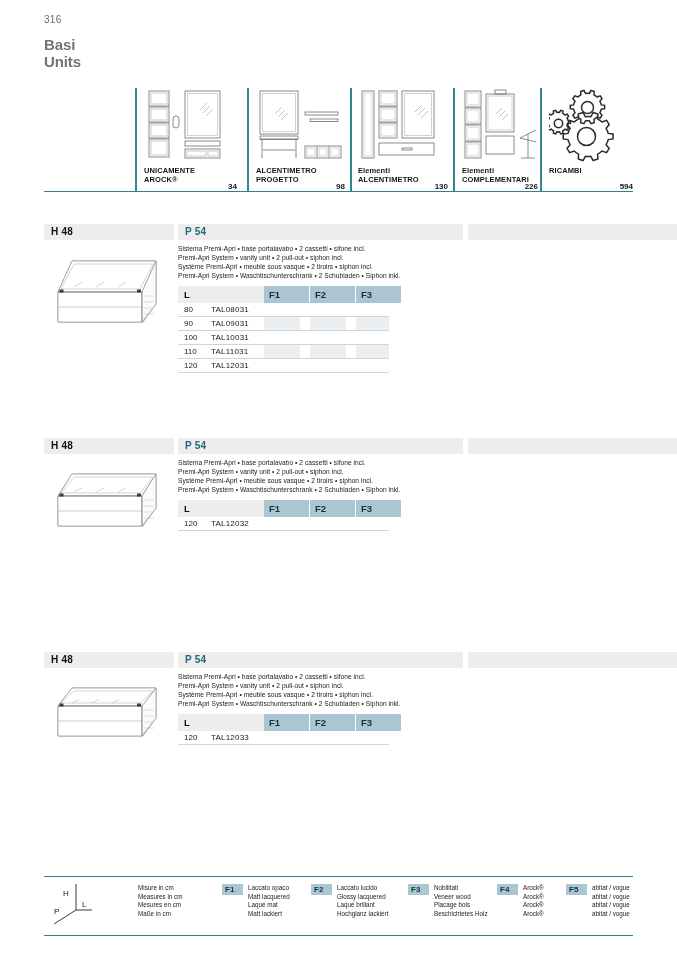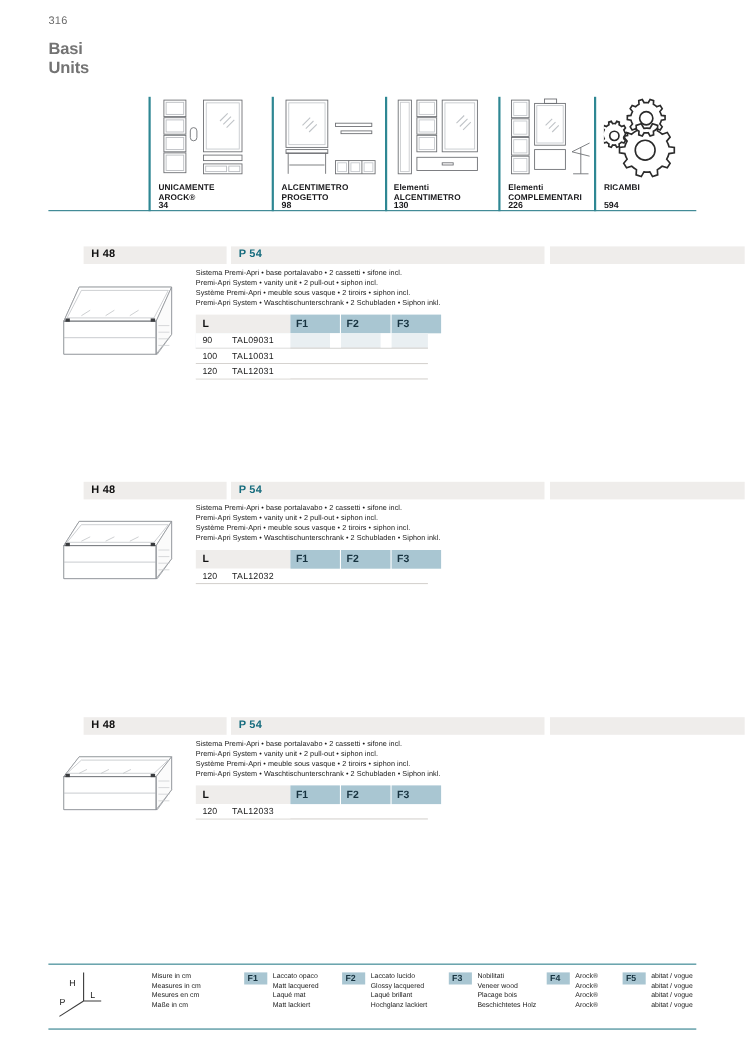--- a/index.html
+++ b/index.html
@@ -19,25 +19,25 @@
   .titles-fr{position:absolute;left:336px;top:36px;}
   .title-line{font-size:15px;font-weight:bold;color:#737373;line-height:17px;letter-spacing:-.1px;}
 
   
   .nav{position:absolute;left:44px;top:88px;width:589px;height:118px;font-weight:bold;}
   .nav-rule{position:absolute;left:0;bottom:14px;width:589px;height:1px;background:#2e7f8c;}
   .nav-sep{position:absolute;top:0;width:2px;background:#2e8793;}
   .nav-cell{position:absolute;top:0;height:104px;}
   .nav-art{position:absolute;left:0;top:0;height:74px;}
   .nav-label{position:absolute;left:0;top:78px;font-size:7.5px;line-height:9.3px;color:#17171a;letter-spacing:.1px;}
-  .nav-num{position:absolute;bottom:1px;font-size:8px;color:#17171a;margin-top:29px;}
+  .nav-num{position:absolute;bottom:1px;font-size:8px;color:#17171a;text-align:right;margin-top:29px;}
 
   
   .block{position:absolute;left:44px;width:589px;}
-  .bar{position:absolute;height:16px;background:#efedeb;margin-left:32px;}
+  .bar{position:absolute;height:16px;background:#efedeb;}
   .bar-h{left:0;top:0;width:130px;}
   .bar-p{left:134px;top:0;width:285px;}
   .bar-x{left:424px;top:0;width:209px;}
   .bar-label{position:absolute;left:7px;top:2px;font-size:10px;font-weight:bold;letter-spacing:.2px;}
   .lbl-h{color:#111;}
   .lbl-p{color:#176c7e;}
 
   .figure{position:absolute;left:4px;top:22px;}
 
   .desc{position:absolute;left:134px;top:20px;width:290px;}
@@ -264,31 +264,43 @@
         <div class="th-f" style="left:86px;">
             <span>F1</span>
           </div>
         <div class="th-f" style="left:132px;">
             <span>F2</span>
           </div>
         <div class="th-f" style="left:178px;">
             <span>F3</span>
           </div>
       </div>
+      <div class="row">
+        <div class="cell-w"></div>
+        <div class="l">80</div>
+        <div class="code">TAL08031</div>
+      </div>
       <div class="row alt">
         <div class="cell-w"></div>
         <div class="gap" style="left:122px;"></div>
         <div class="gap" style="left:168px;"></div>
         <div class="l">90</div>
         <div class="code">TAL09031</div>
       </div>
       <div class="row">
         <div class="cell-w"></div>
         <div class="l">100</div>
         <div class="code">TAL10031</div>
+      </div>
+      <div class="row alt">
+        <div class="cell-w"></div>
+        <div class="gap" style="left:122px;"></div>
+        <div class="gap" style="left:168px;"></div>
+        <div class="l">110</div>
+        <div class="code">TAL11031</div>
       </div>
       <div class="row">
         <div class="cell-w"></div>
         <div class="l">120</div>
         <div class="code">TAL12031</div>
       </div>
     </div>
   </div>
 
   <div class="block" style="top:438px;height:160px;">

